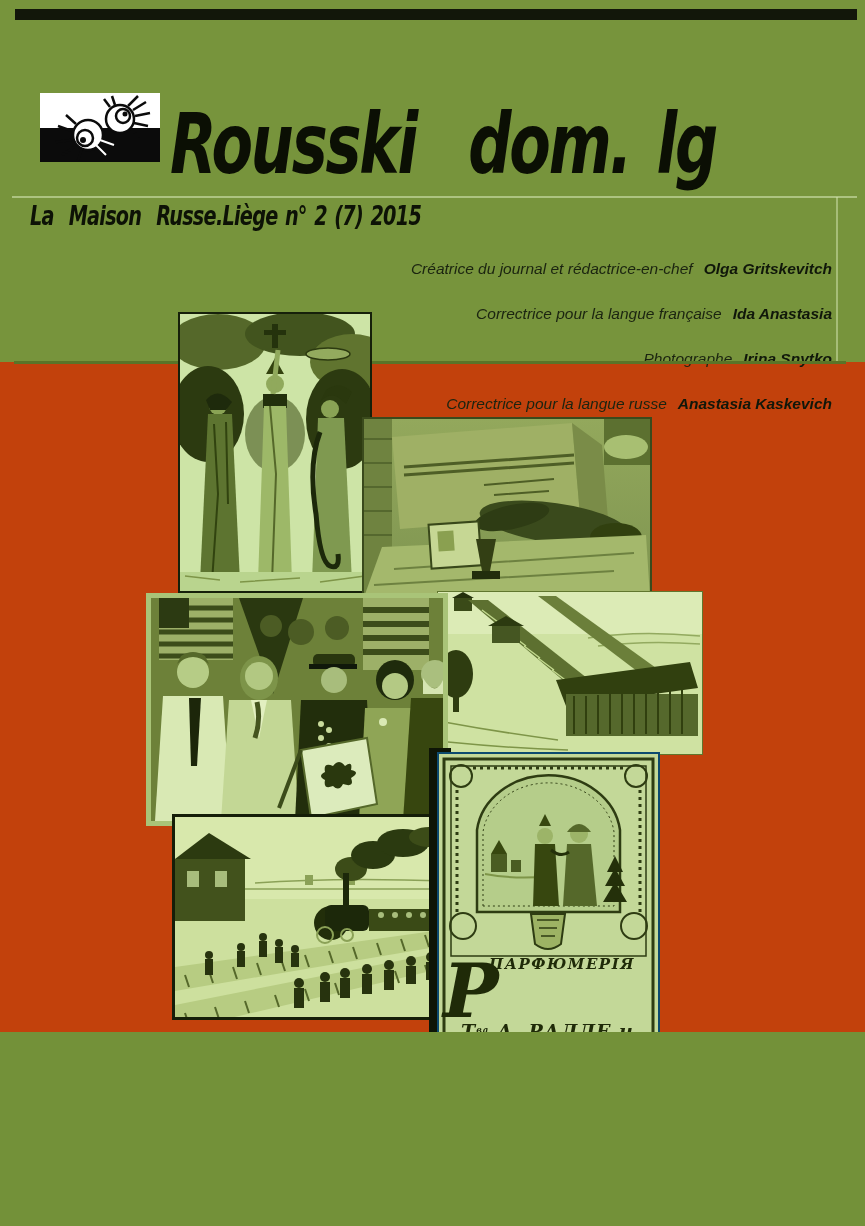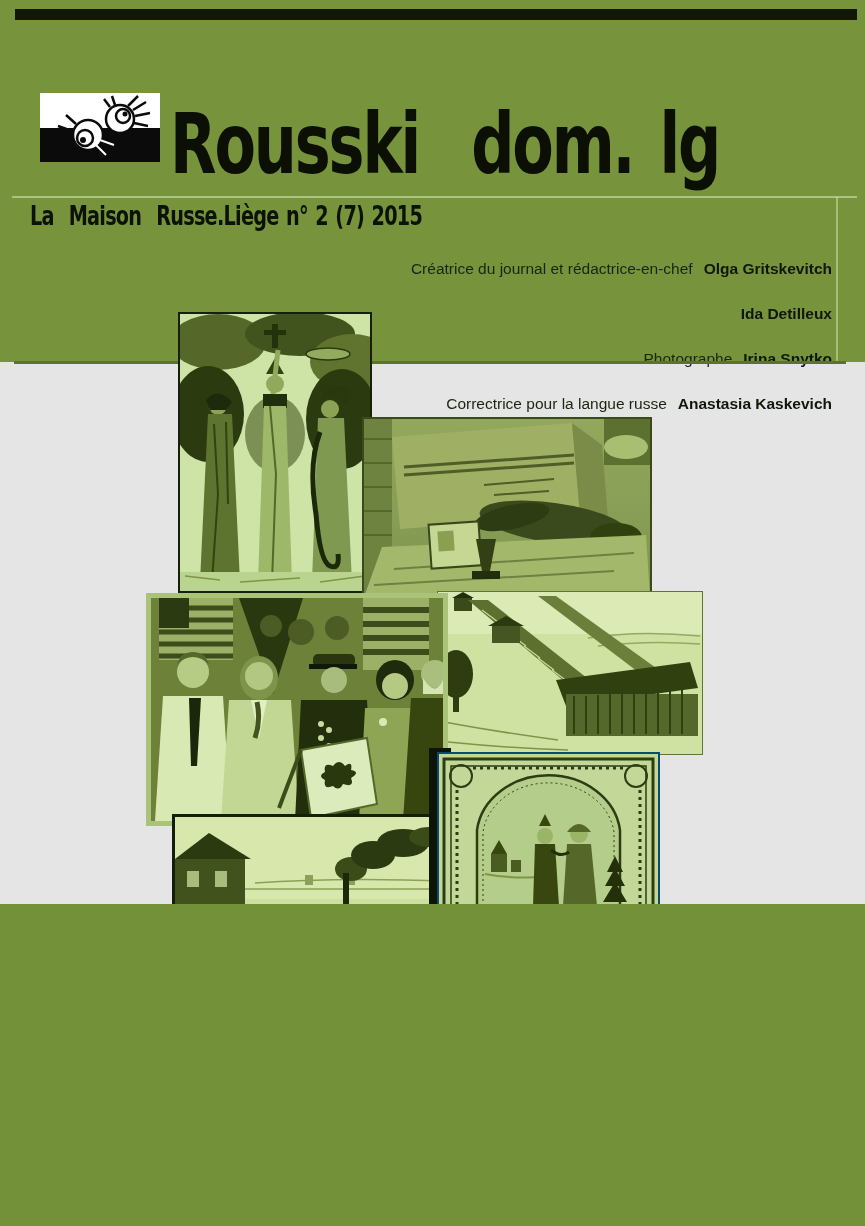--- a/index.html
+++ b/index.html
@@ -1,17 +1,17 @@
 <!DOCTYPE html>
 <html><head>
 <meta charset="utf-8">
 <style>
   html,body{margin:0;padding:0;background:#739139;}
-  .page{position:relative;width:865px;height:904px;overflow:hidden;
-        background:#e5e5e5;font-family:"Liberation Sans",sans-serif;}
+  .page{position:relative;width:865px;height:1032px;overflow:hidden;
+        background:#c2410c;font-family:"Liberation Sans",sans-serif;font-style:italic;}
   .header-band{position:absolute;left:0;top:0;width:865px;height:362px;background:#77943C;}
 
   .rule{position:absolute;background:#12170A;}
   .top-rule{left:15px;top:9px;width:842px;height:11px;}
   .bottom-rule{left:148px;top:1192px;width:560px;height:12px;}
 
   .logo{position:absolute;left:40px;top:93px;width:120px;height:69px;}
 
   .masthead-title{position:absolute;left:170px;top:100px;margin:0;
     font-family:"DejaVu Sans",sans-serif;font-weight:900;font-size:84px;line-height:1.05;
@@ -92,21 +92,22 @@
   <div class="light-vrule"></div>
 
   <div class="issue-line">La  Maison  Russe.Liège n° 2 (7) 2015</div>
 
   <div class="credits">
     <div class="credit-row">
       <span class="credit-role">Créatrice du journal et rédactrice-en-chef</span>
       <span class="credit-name">Olga Gritskevitch</span>
     </div>
     <div class="credit-row">
-      <span class="credit-name">Ida Detilleux</span>
+      <span class="credit-role">Correctrice pour la langue française</span>
+      <span class="credit-name">Ida Anastasia</span>
     </div>
     <div class="credit-row">
       <span class="credit-role">Photographe</span>
       <span class="credit-name">Irina Snytko</span>
     </div>
     <div class="credit-row">
       <span class="credit-role">Correctrice pour la langue russe</span>
       <span class="credit-name">Anastasia Kaskevich</span>
     </div>
   </div>

